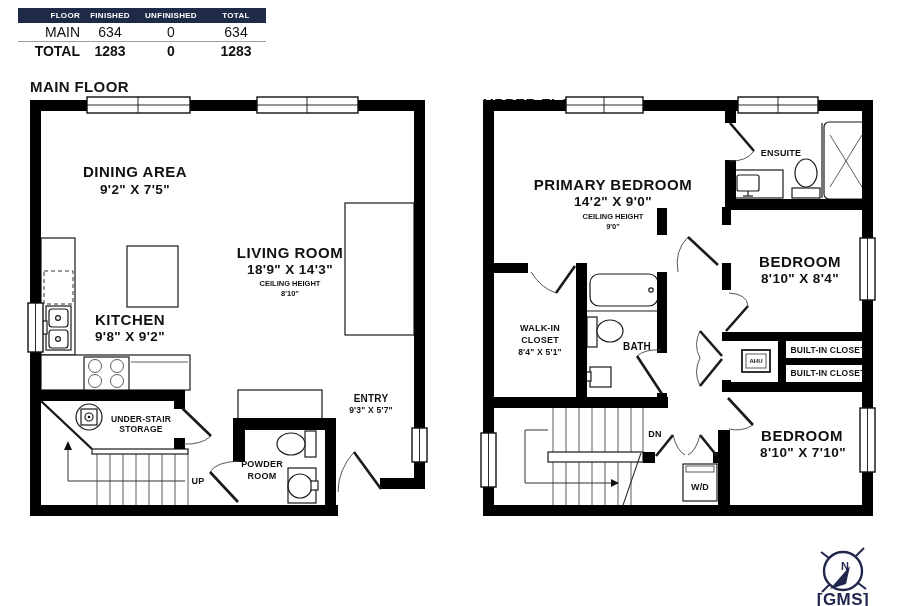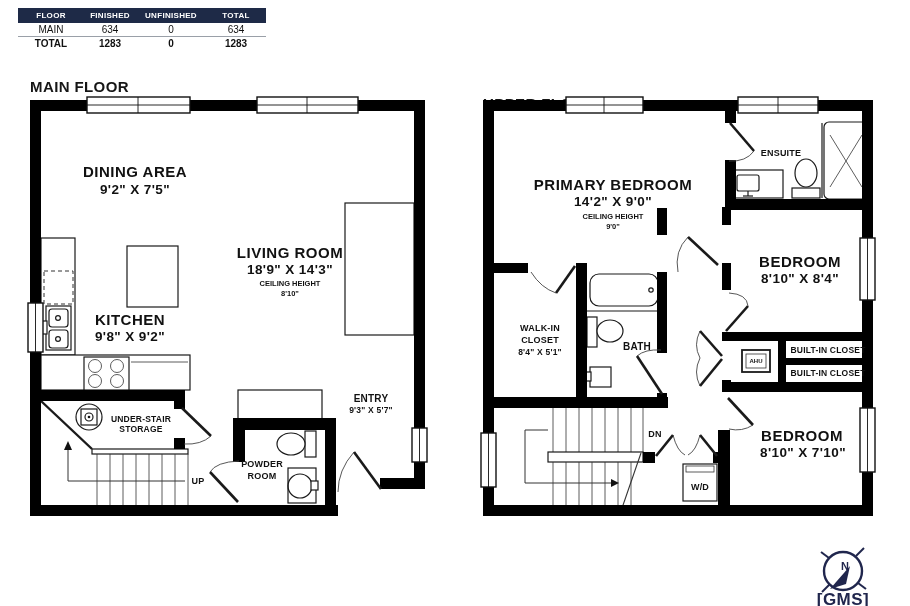--- a/index.html
+++ b/index.html
@@ -2,22 +2,22 @@
 <html><head>
 <meta charset="utf-8">
 <style>
   html,body{margin:0;padding:0;background:#fff;}
   .page{position:relative;width:910px;height:606px;background:#ffffff;overflow:hidden;
         font-family:"Liberation Sans",sans-serif;}
   
   .area-table{position:absolute;left:18px;top:8px;border-collapse:collapse;table-layout:fixed;}
   .area-table th{background:#1e2a47;color:#fff;font-size:8px;font-weight:bold;
                  padding:3px 4px;letter-spacing:.3px;}
-  .area-table td{font-size:10px;color:#111;padding:1px 4px;}
-  .area-table th:first-child,.area-table td:first-child{text-align:center;width:58px;}
+  .area-table td{font-size:14px;color:#111;padding:1px 4px;}
+  .area-table th:first-child,.area-table td:first-child{text-align:right;width:58px;}
   .area-table th,.area-table td{text-align:center;}
   .area-table th:nth-child(2),.area-table td:nth-child(2){width:44px;text-align:center;}
   .area-table th:nth-child(3),.area-table td:nth-child(3){width:62px;}
   .area-table th:nth-child(4),.area-table td:nth-child(4){width:52px;}
   .area-table tr.r1 td,.area-table tr.r2 td{border-bottom:1px solid #9aa0a8;}
   .area-table tr.r3 td{border-top:1.5px solid #1e2a47;font-weight:bold;}
   .floor-title{position:absolute;font-size:15px;font-weight:bold;color:#161616;letter-spacing:.4px;}
   svg.plan{position:absolute;left:0;top:0;}
   
   .wall{fill:#000;}

